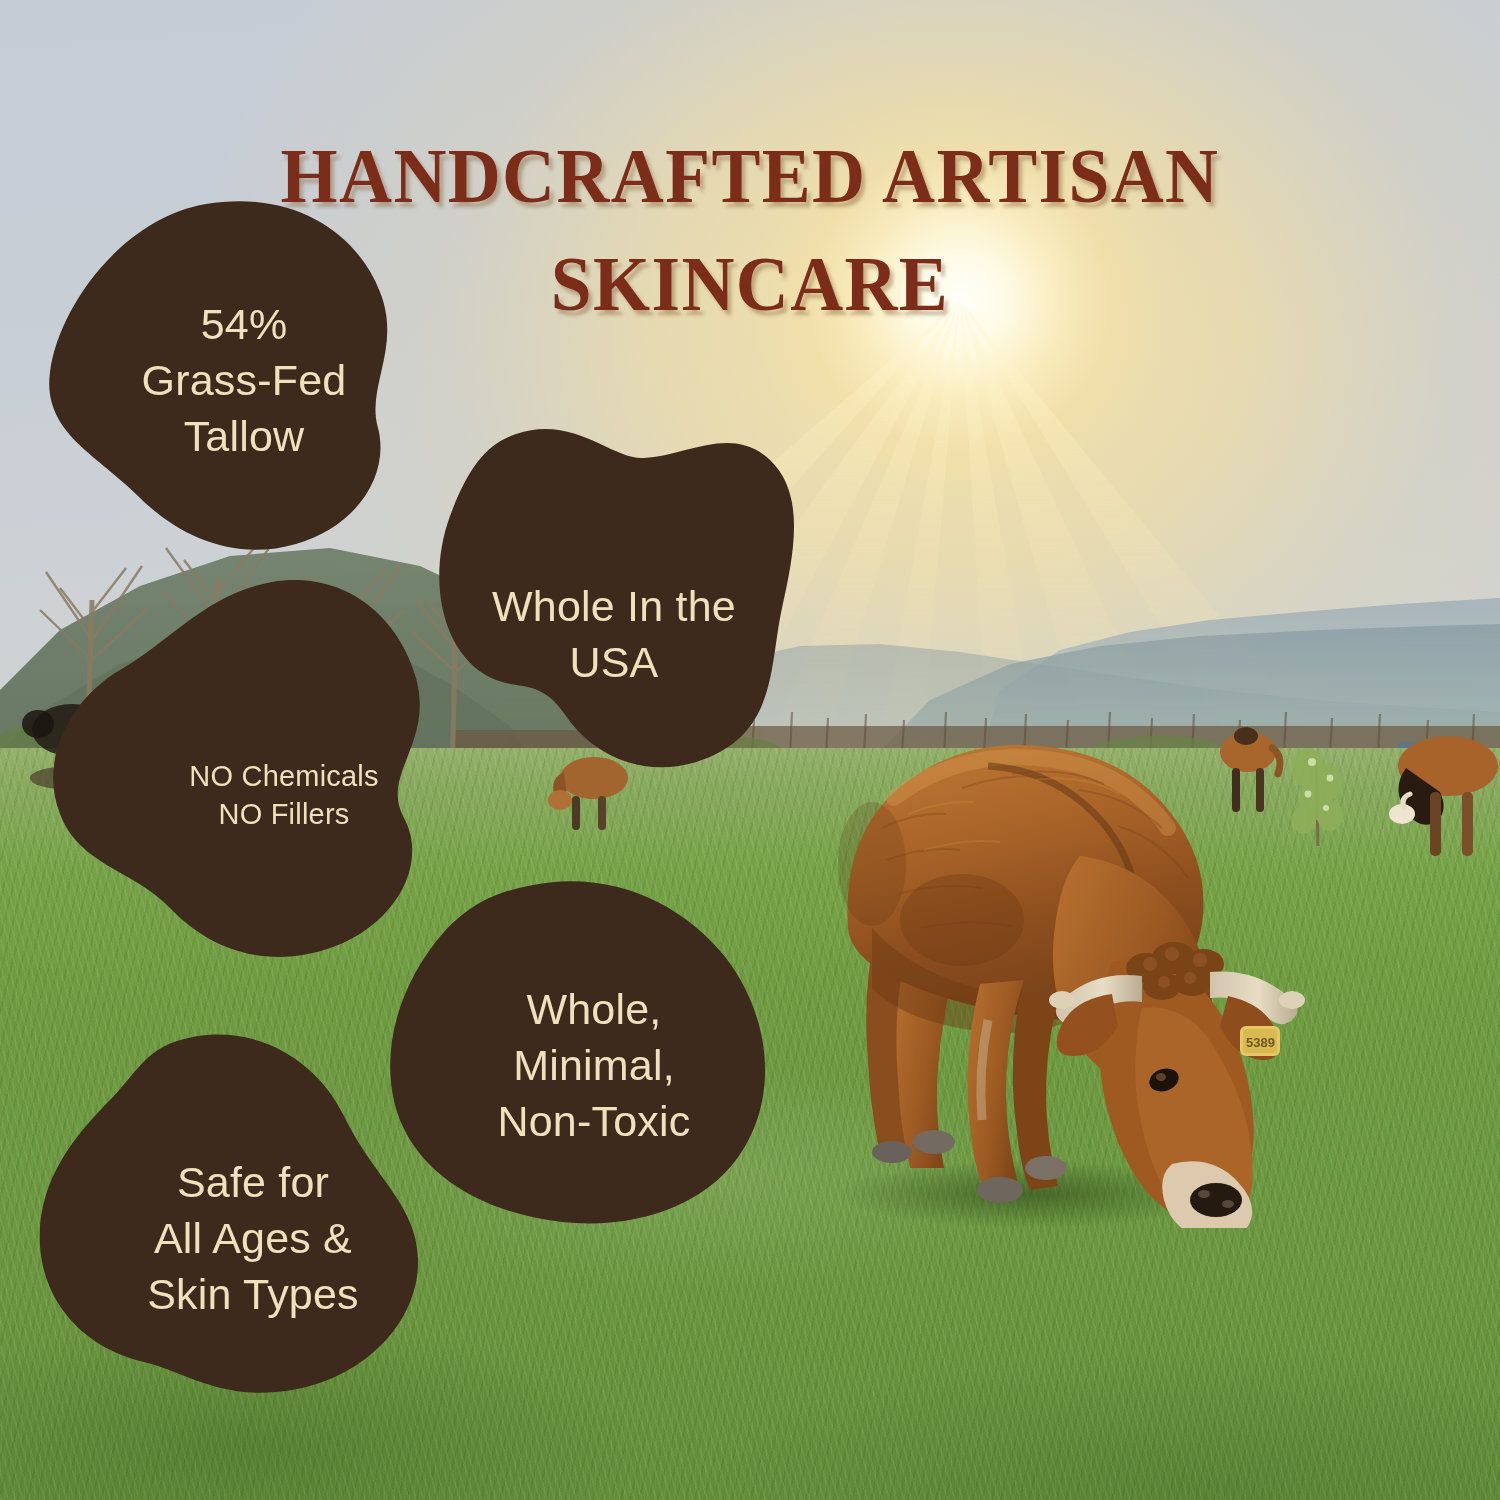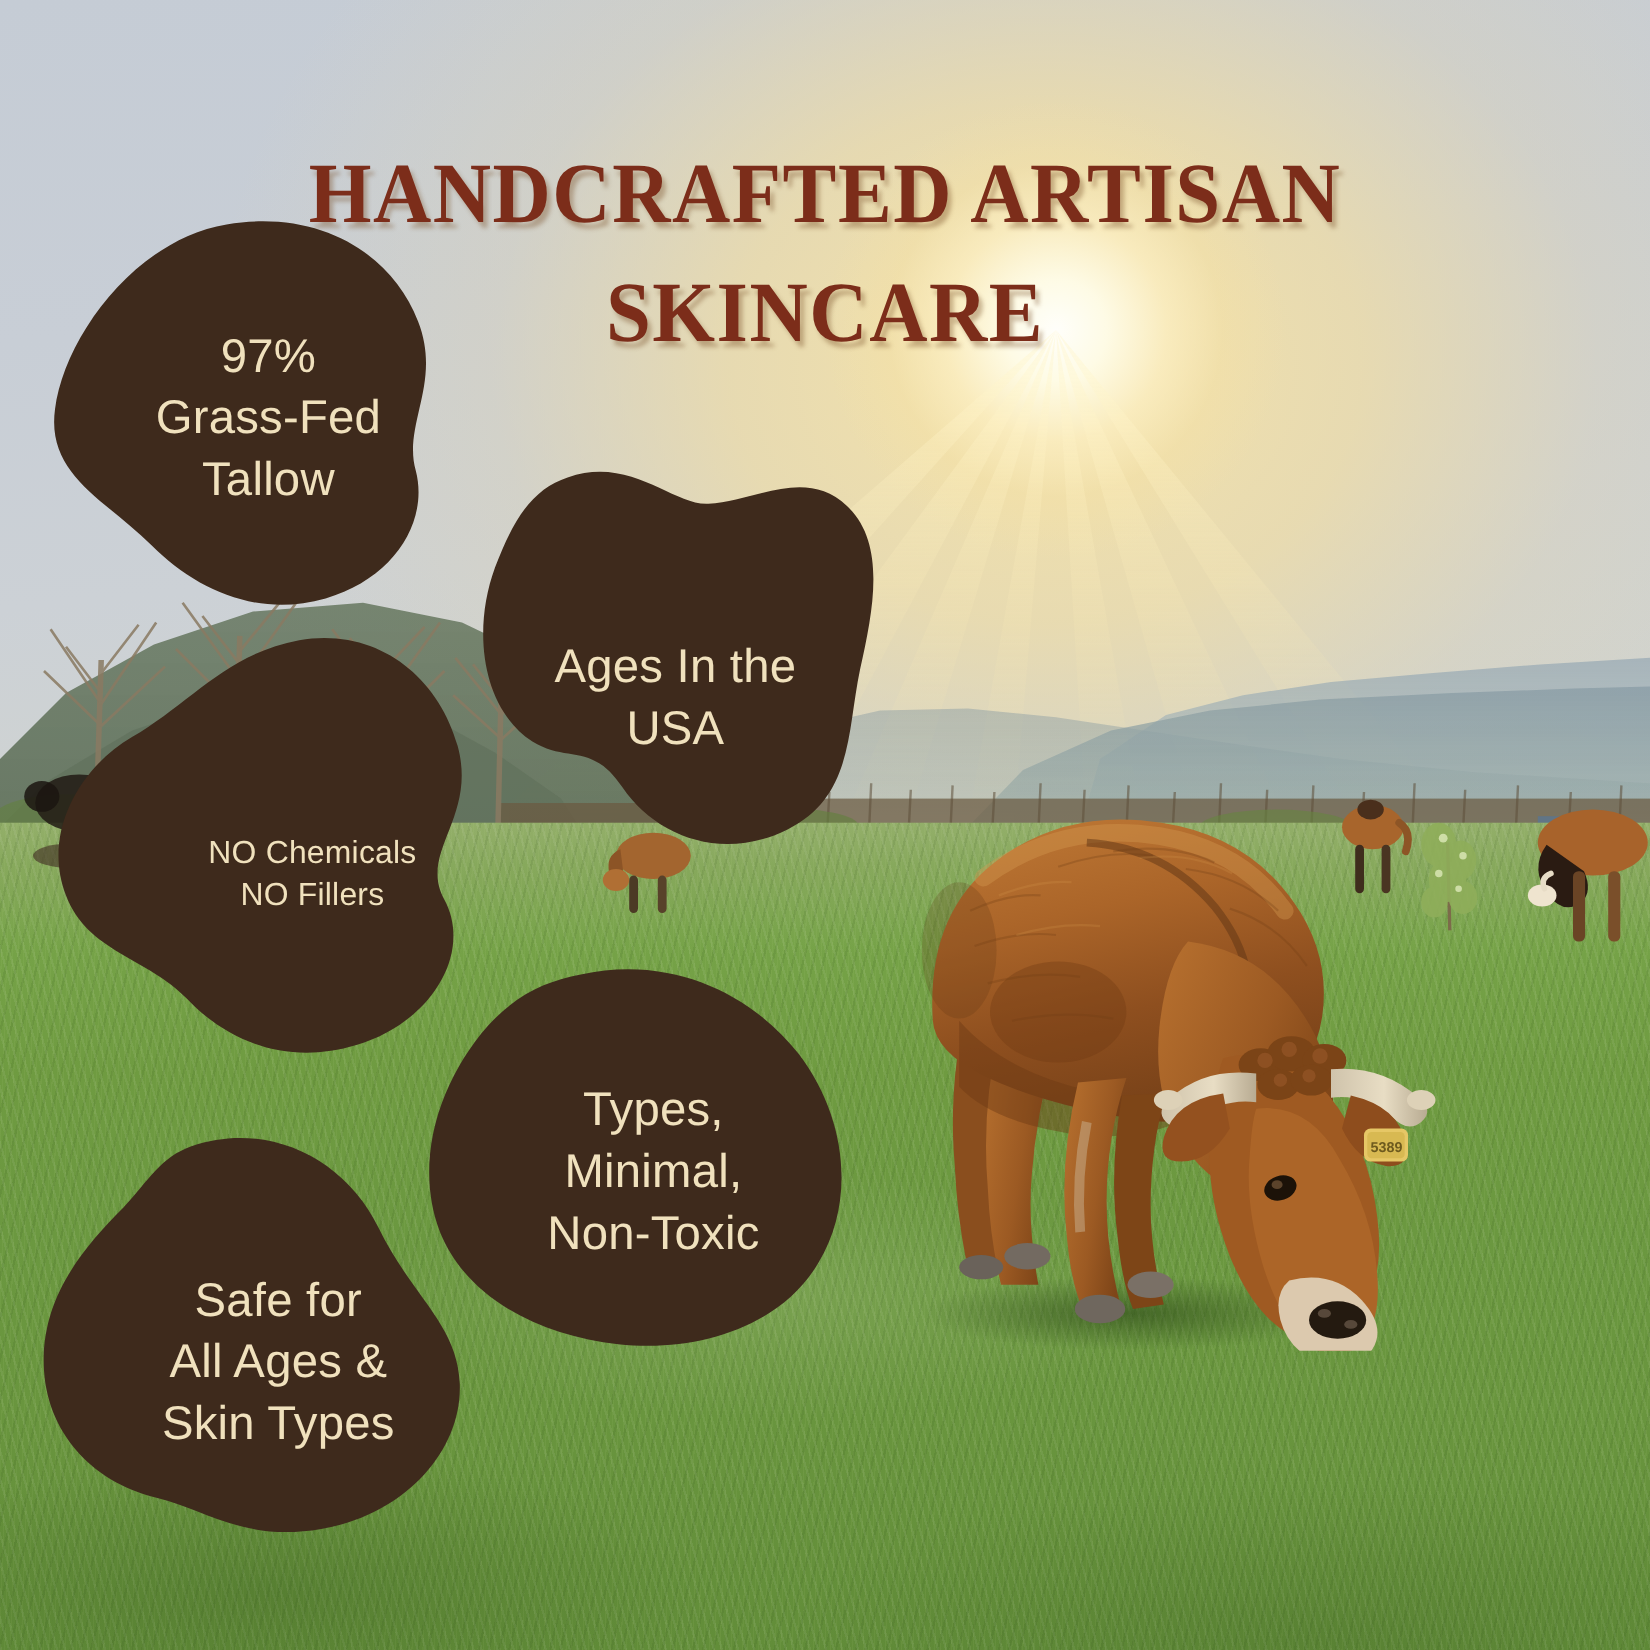--- a/index.html
+++ b/index.html
@@ -399,46 +399,46 @@
     </g>
   </svg>
 
   <div class="title">HANDCRAFTED ARTISAN
 SKINCARE</div>
 
   <div class="badge" id="badge-0">
     <svg class="blob" viewBox="0 0 388 362" preserveAspectRatio="none">
       <path fill="#3e2a1c" d="M168,8 C252,-6 318,34 342,96 C364,152 328,190 340,232 C352,278 320,330 258,348 C196,366 140,340 100,300 C58,258 4,236 12,176 C20,112 84,22 168,8 Z"></path>
     </svg>
-    <span class="txt">97%
+    <span class="txt">54%
 Grass-Fed
 Tallow</span>
   </div>
 
   <div class="badge" id="badge-1">
     <svg class="blob" viewBox="0 0 408 358" preserveAspectRatio="none">
       <path fill="#3e2a1c" d="M118,10 C176,-10 214,36 246,34 C288,32 334,0 372,36 C408,70 396,130 384,184 C372,240 378,300 318,330 C258,360 198,336 168,292 C140,250 118,270 86,250 C42,222 30,152 52,92 C70,44 88,20 118,10 Z"></path>
     </svg>
-    <span class="txt">Ages In the
+    <span class="txt">Whole In the
 USA</span>
   </div>
 
   <div class="badge" id="badge-2">
     <svg class="blob" viewBox="0 0 452 404" preserveAspectRatio="none">
       <path fill="#3e2a1c" d="M236,4 C306,-8 362,36 380,100 C398,166 344,196 368,240 C394,288 356,352 288,372 C222,392 168,366 134,330 C98,292 44,288 24,236 C2,180 36,120 84,92 C136,62 170,16 236,4 Z"></path>
     </svg>
     <span class="txt">NO Chemicals
 NO Fillers</span>
   </div>
 
   <div class="badge" id="badge-3">
     <svg class="blob" viewBox="0 0 400 348" preserveAspectRatio="none">
       <path fill="#3e2a1c" d="M146,6 C226,-12 300,22 344,78 C388,136 396,212 362,268 C328,326 252,350 180,342 C108,334 42,300 18,240 C-6,178 16,104 62,52 C90,22 116,12 146,6 Z"></path>
     </svg>
-    <span class="txt">Types,
+    <span class="txt">Whole,
 Minimal,
 Non-Toxic</span>
   </div>
 
   <div class="badge" id="badge-4">
     <svg class="blob" viewBox="0 0 410 386" preserveAspectRatio="none">
       <path fill="#3e2a1c" d="M148,10 C218,-14 288,22 318,84 C348,146 390,172 392,226 C394,290 338,346 266,358 C196,370 160,340 118,330 C64,318 18,276 14,214 C10,150 48,104 86,66 C110,40 120,20 148,10 Z"></path>
     </svg>
     <span class="txt">Safe for
 All Ages &amp;

